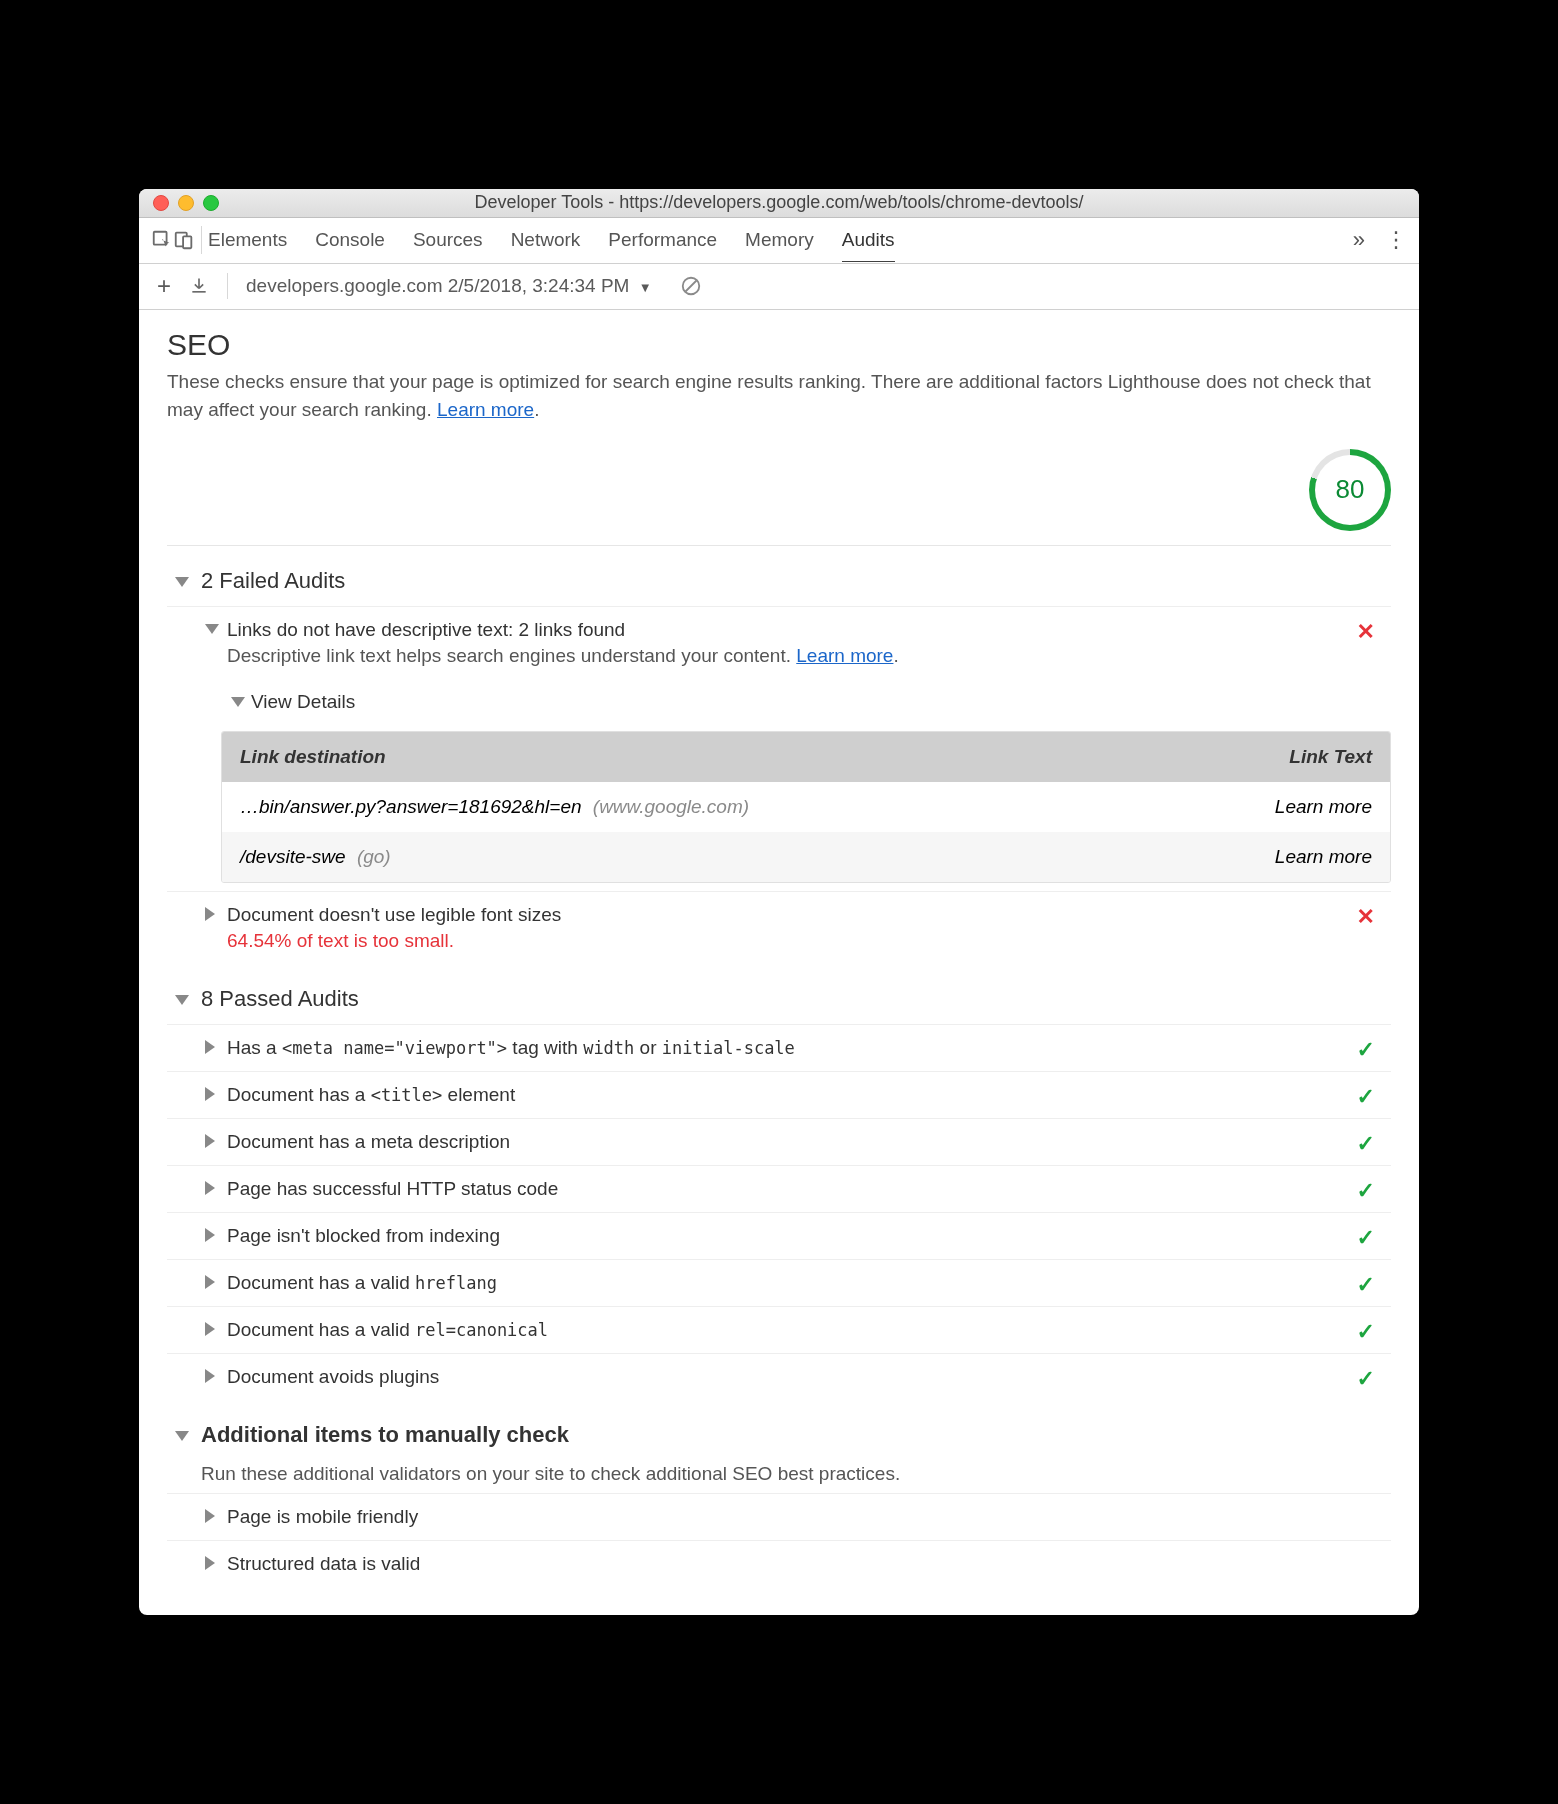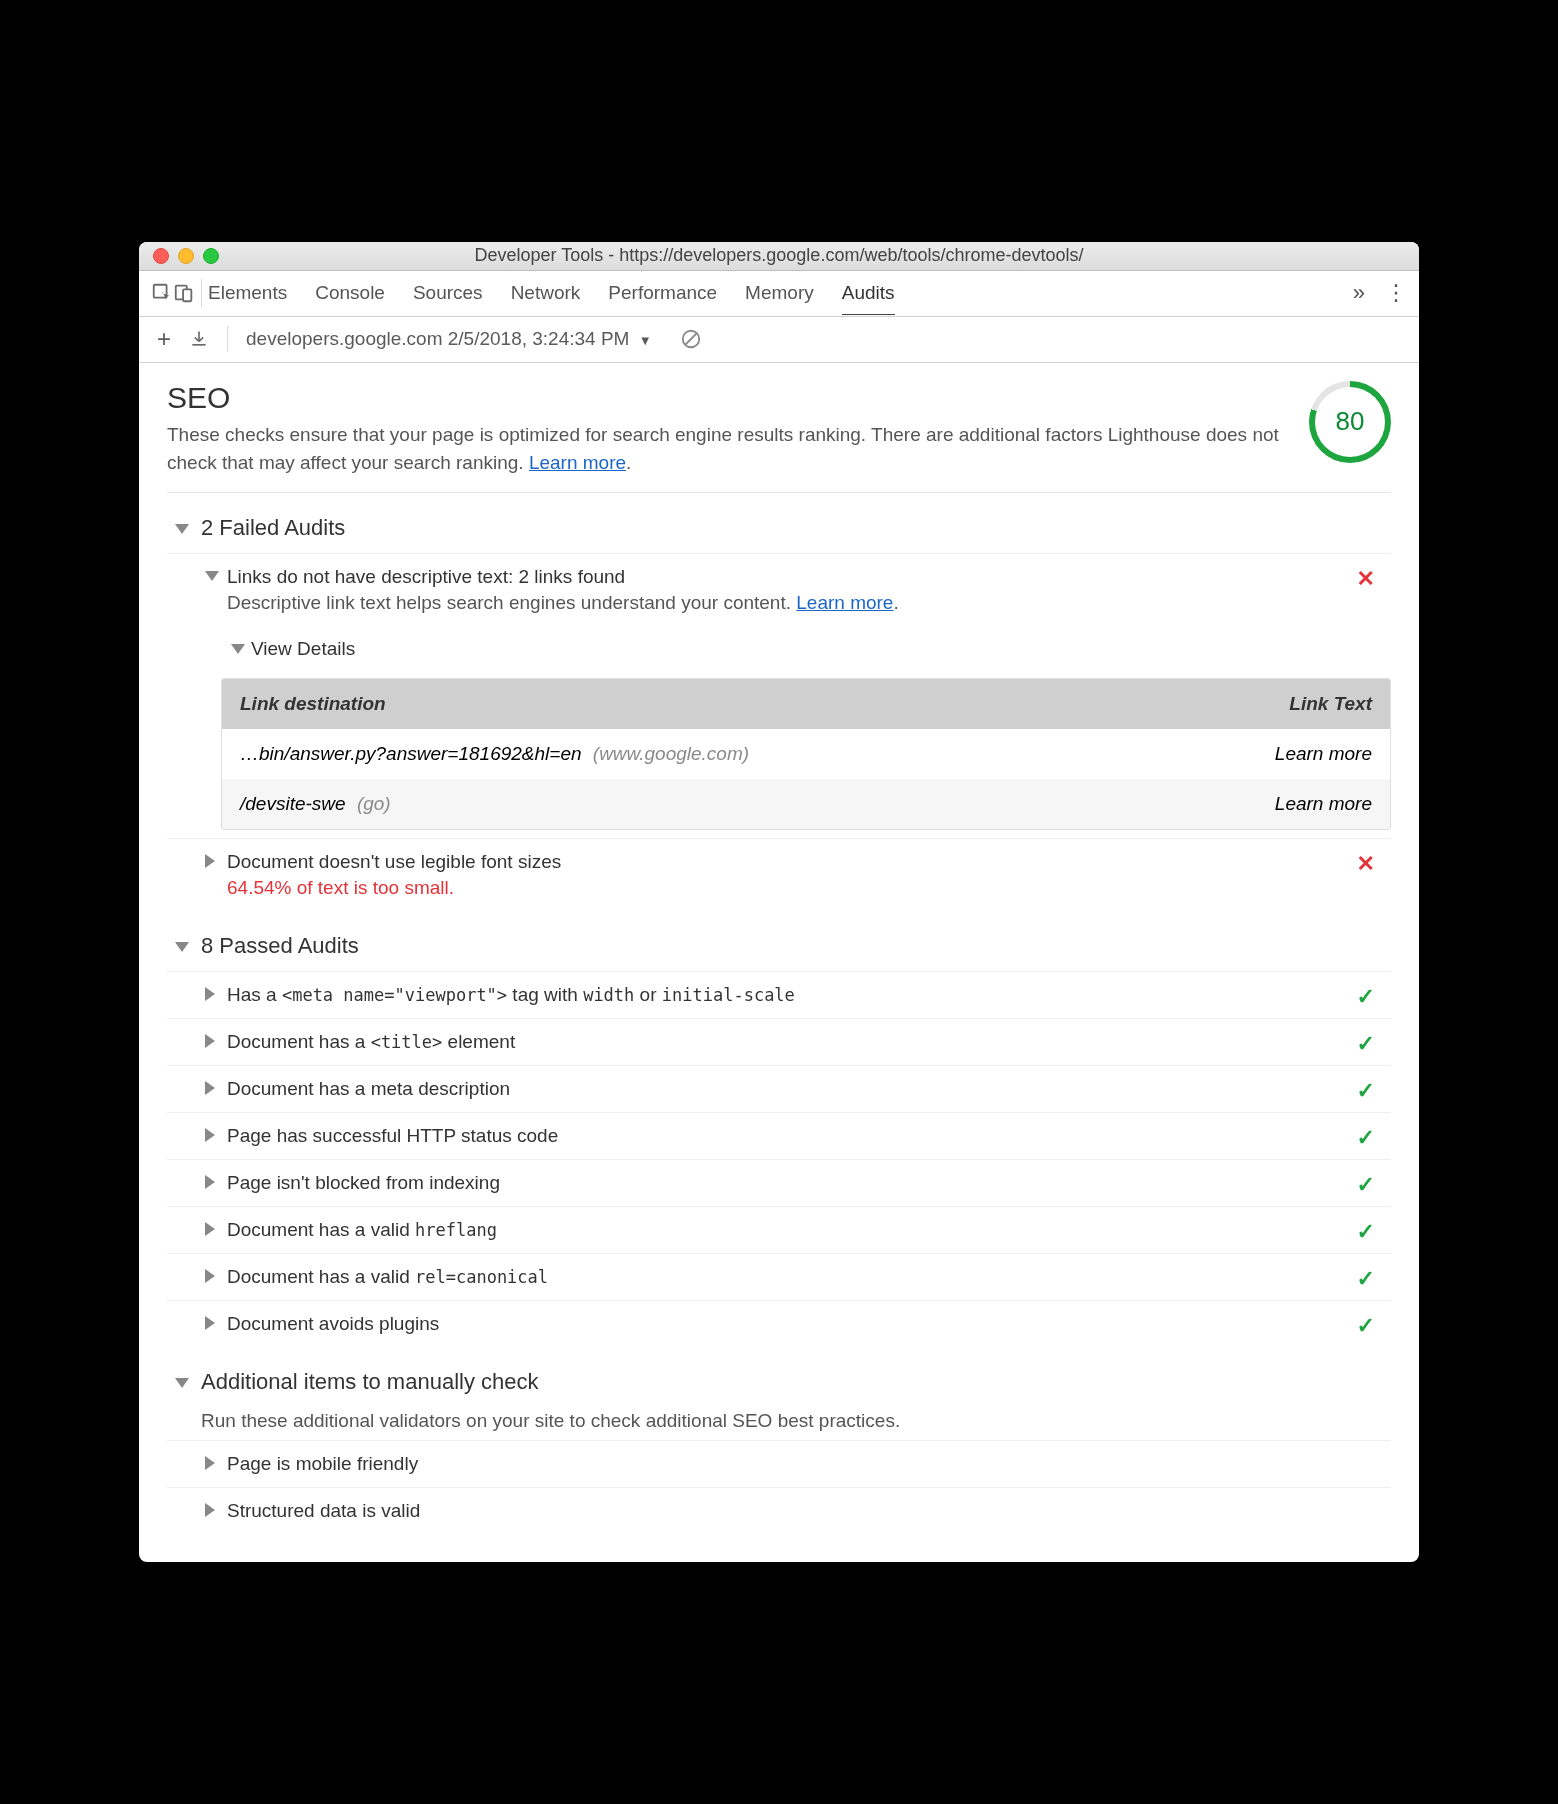--- a/index.html
+++ b/index.html
@@ -53,40 +53,40 @@
     border-bottom: 1px solid #d0d0d0;
     display: flex;
     align-items: center;
     padding: 0 18px;
     gap: 18px;
     color: #5a5a5a;
     font-size: 19px;
   }
   .toolbar .sep { width: 1px; height: 26px; background: #d8d8d8; }
   .content { padding: 18px 28px 28px 28px; }
-  .section-head { display: flex; align-items: flex-start; gap: 24px; padding-bottom: 14px; border-bottom: 1px solid #e6e6e6; }
+  .section-head { display: flex; align-items: flex-end; gap: 24px; padding-bottom: 14px; border-bottom: 1px solid #e6e6e6; flex-direction: column; }
   .section-head .txt { flex: 1; }
   .section-head h1 { font-size: 30px; font-weight: 400; color: #333; margin-bottom: 6px; }
   .section-head p { font-size: 19px; color: #555; line-height: 1.5; }
   .link { color: #1b66c9; text-decoration: underline; cursor: pointer; }
   .score-ring {
     width: 82px; height: 82px; border-radius: 50%;
     display: flex; align-items: center; justify-content: center;
     font-size: 26px; color: #0b8a34; font-weight: 400;
     background: conic-gradient(#1da53f 0 288deg, #e4e4e4 288deg 360deg);
     position: relative;
   }
   .score-ring::after {
     content: ""; position: absolute; inset: 6px; background: #fff; border-radius: 50%;
   }
   .score-ring span { z-index: 1; }
   .group-title {
     font-size: 22px; color: #333; padding: 22px 0 12px 34px; position: relative; cursor: pointer;
   }
-  .group-title.sub { font-size: 22px; }
+  .group-title.sub { font-size: 22px; font-weight: bold; }
   .group-desc { font-size: 19px; color: #555; padding: 0 0 6px 34px; line-height: 1.45; }
   .tri { position: absolute; left: 12px; top: 29px; width: 0; height: 0; }
   .tri.down { border-left: 7px solid transparent; border-right: 7px solid transparent; border-top: 10px solid #888; }
   .tri.right { border-top: 7px solid transparent; border-bottom: 7px solid transparent; border-left: 10px solid #888; top: 27px; }
   .audit {
     position: relative;
     padding: 12px 46px 12px 60px;
     border-top: 1px solid #eee;
   }
   .audit:first-child { border-top: none; }

